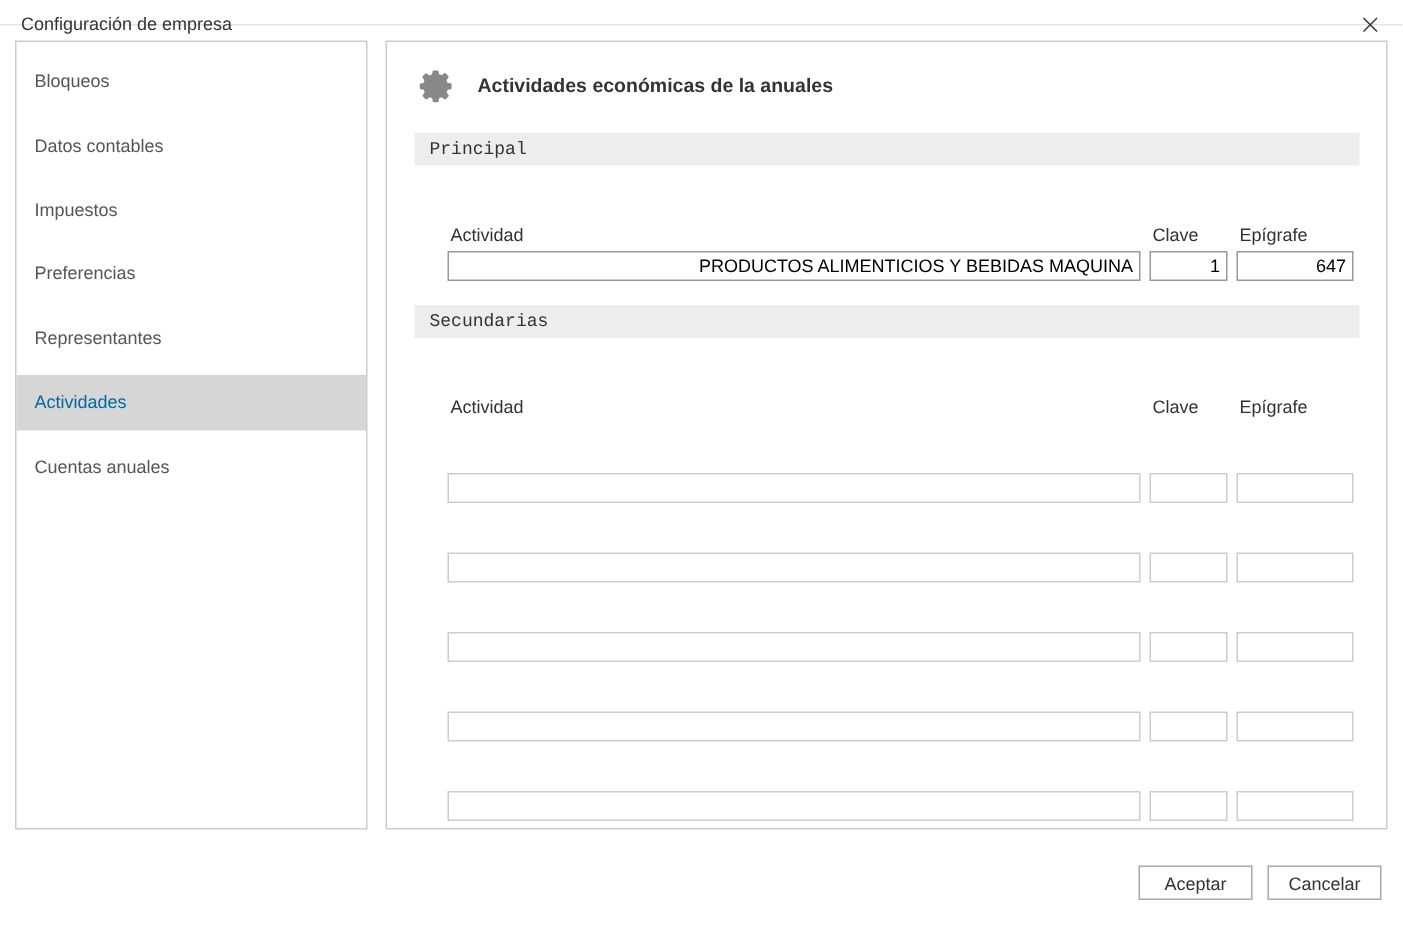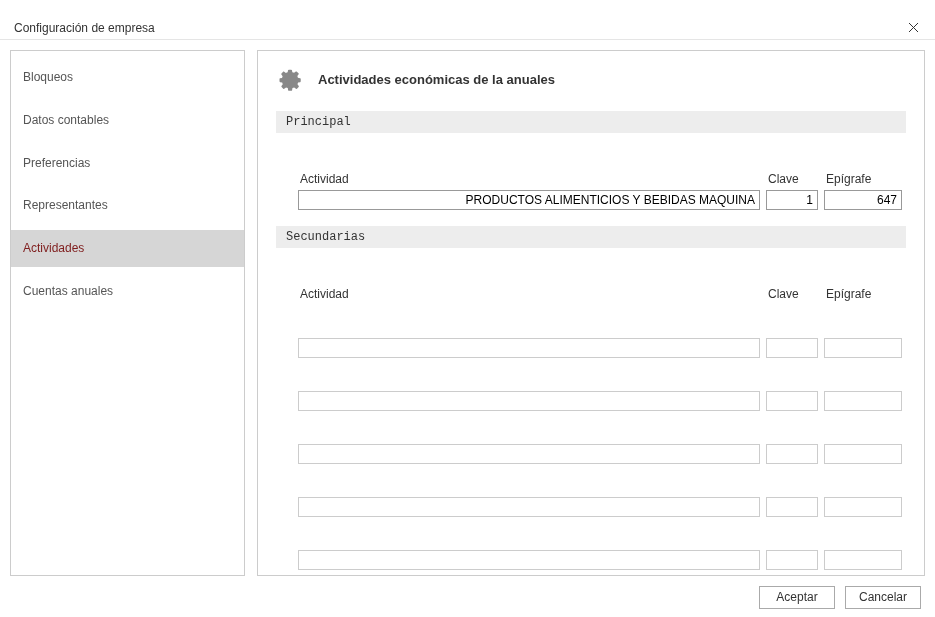--- a/index.html
+++ b/index.html
@@ -7,21 +7,21 @@
       font-family: "Segoe UI", Tahoma, sans-serif;
       font-size: 12px;
       background: #fff;
       color: #333;
       width: 935px;
       height: 617px;
       overflow: hidden;
       position: relative;
     }
     .titlebar {
-      height: 40px;
+      height: 17px;
       display: flex;
       align-items: center;
       justify-content: space-between;
       padding: 16px 12px 0 14px;
       border-bottom: 1px solid #e5e5e5;
     }
     .titlebar-title {
       font-size: 12px;
       color: #333;
     }
@@ -50,21 +50,21 @@
     .sidebar-item {
       padding: 10px 12px;
       color: #555;
       cursor: pointer;
       font-size: 12px;
       line-height: 1.4;
       margin-bottom: 6px;
     }
     .sidebar-item.active {
       background: #d6d6d6;
-      color: #7f1d1d;
+      color: #0369a1;
     }
     .main-panel {
       flex: 1;
       border: 1px solid #ccc;
       background: #fff;
       padding: 14px 18px;
       overflow: auto;
     }
     .panel-header {
       display: flex;
@@ -131,21 +131,21 @@
     .sec-row input.text-input {
       border: 1px solid #ccc;
     }
     .footer {
       position: absolute;
       bottom: 0;
       left: 0;
       right: 0;
       height: 40px;
       display: flex;
-      align-items: center;
+      align-items: flex-start;
       justify-content: flex-end;
       gap: 10px;
       padding: 0 14px;
     }
     .btn {
       min-width: 76px;
       height: 23px;
       border: 1px solid #aaa;
       background: #fff;
       font-size: 12px;
@@ -166,20 +166,21 @@
         <line x1="10" y1="1" x2="1" y2="10" stroke="#333" stroke-width="1"></line>
       </svg>
   </div>
 </div>
 
 <div class="dialog-body">
 
   <div class="sidebar">
     <div class="sidebar-item"><span>Bloqueos</span></div>
     <div class="sidebar-item"><span>Datos contables</span></div>
+    <div class="sidebar-item"><span>Impuestos</span></div>
     <div class="sidebar-item"><span>Preferencias</span></div>
     <div class="sidebar-item"><span>Representantes</span></div>
     <div class="sidebar-item active"><span>Actividades</span></div>
     <div class="sidebar-item"><span>Cuentas anuales</span></div>
   </div>
 
   <div class="main-panel">
     <div class="panel-header">
       <svg class="gear-icon" viewBox="0 0 24 24" fill="#888">
         <path d="M12 8.5A3.5 3.5 0 1 0 12 15.5 3.5 3.5 0 1 0 12 8.5z M20.6 13.3l-1.8-.3c-.1-.5-.3-1-.5-1.5l1.1-1.5c.2-.3.2-.6-.1-.9l-1.4-1.4c-.3-.2-.6-.3-.9-.1l-1.5 1.1c-.5-.2-1-.4-1.5-.5l-.3-1.8C13.6 6.2 13.3 6 13 6h-2c-.3 0-.6.2-.7.5l-.3 1.8c-.5.1-1 .3-1.5.5L7 7.7c-.3-.2-.6-.1-.9.1L4.7 9.2c-.2.3-.3.6-.1.9l1.1 1.5c-.2.5-.4 1-.5 1.5l-1.8.3C3.2 13.4 3 13.7 3 14v2c0 .3.2.6.5.7l1.8.3c.1.5.3 1 .5 1.5l-1.1 1.5c-.2.3-.1.6.1.9l1.4 1.4c.3.2.6.3.9.1l1.5-1.1c.5.2 1 .4 1.5.5l.3 1.8c.1.3.4.5.7.5h2c.3 0 .6-.2.7-.5l.3-1.8c.5-.1 1-.3 1.5-.5l1.5 1.1c.3.2.6.1.9-.1l1.4-1.4c.2-.3.3-.6.1-.9l-1.1-1.5c.2-.5.4-1 .5-1.5l1.8-.3c.3-.1.5-.4.5-.7v-2c0-.3-.2-.6-.5-.7z" transform="translate(0,-2)"></path>

